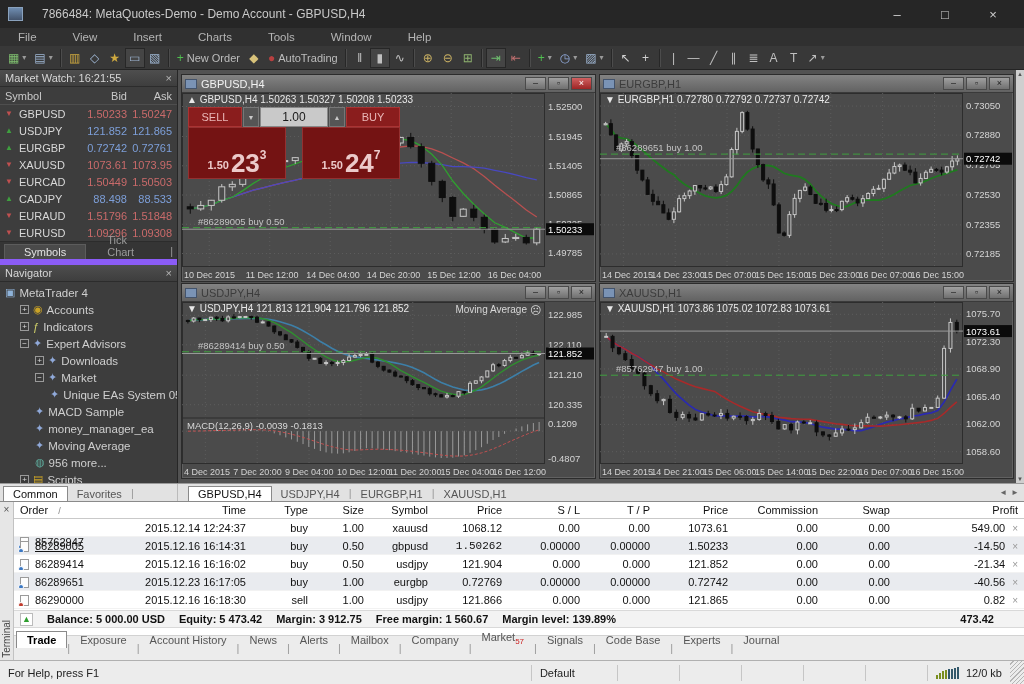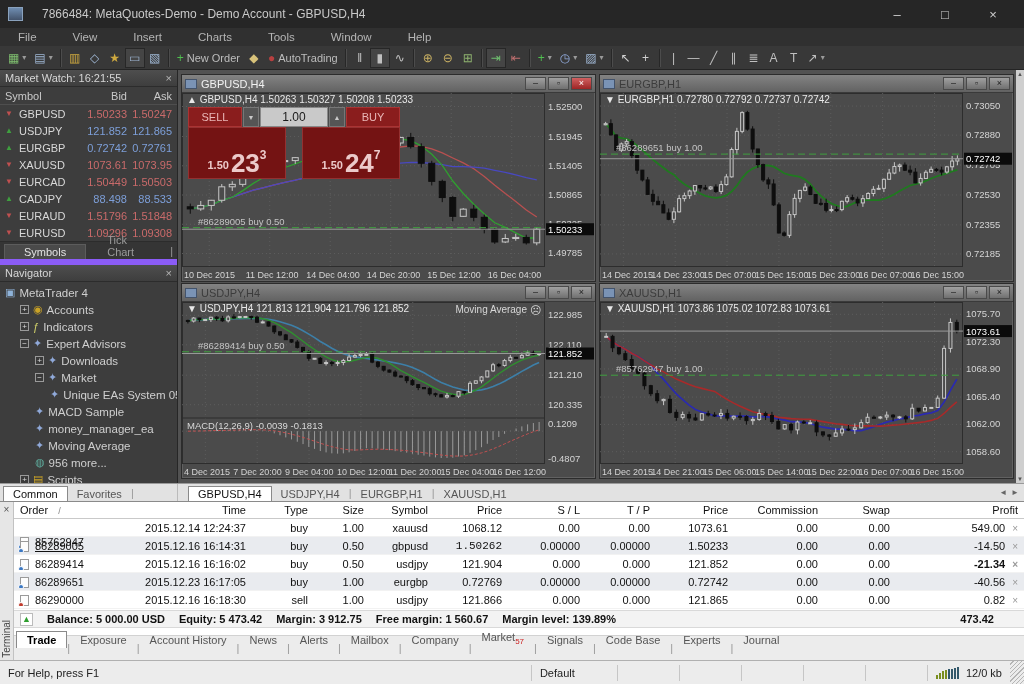--- a/index.html
+++ b/index.html
@@ -1197,21 +1197,21 @@
             <span class="cell num" style="width: 140px;">2015.12.16 16:16:02</span>
             <span class="cell num" style="width: 62px;">buy</span>
             <span class="cell num" style="width: 56px;">0.50</span>
             <span class="cell num" style="width: 64px;">usdjpy</span>
             <span class="cell num" style="width: 74px;">121.904</span>
             <span class="cell num" style="width: 78px;">0.000</span>
             <span class="cell num" style="width: 70px;">0.000</span>
             <span class="cell num" style="width: 78px;">121.852</span>
             <span class="cell num" style="width: 90px;">0.00</span>
             <span class="cell num" style="width: 72px;">0.00</span>
-            <span class="cell num" style="width: 128px; font-weight: bold;">-21.34<span class="row-x">×</span></span>
+            <span class="cell num" style="width: 128px;">-21.34<span class="row-x">×</span></span>
           </div>
           <div class="tt-row alt">
             <span class="cell" style="width: 98px;"><span class="ord-ico"><span class="ord-dot buy"></span></span>86289651</span>
             <span class="cell num" style="width: 140px;">2015.12.23 16:17:05</span>
             <span class="cell num" style="width: 62px;">buy</span>
             <span class="cell num" style="width: 56px;">1.00</span>
             <span class="cell num" style="width: 64px;">eurgbp</span>
             <span class="cell num" style="width: 74px;">0.72769</span>
             <span class="cell num" style="width: 78px;">0.00000</span>
             <span class="cell num" style="width: 70px;">0.00000</span>

